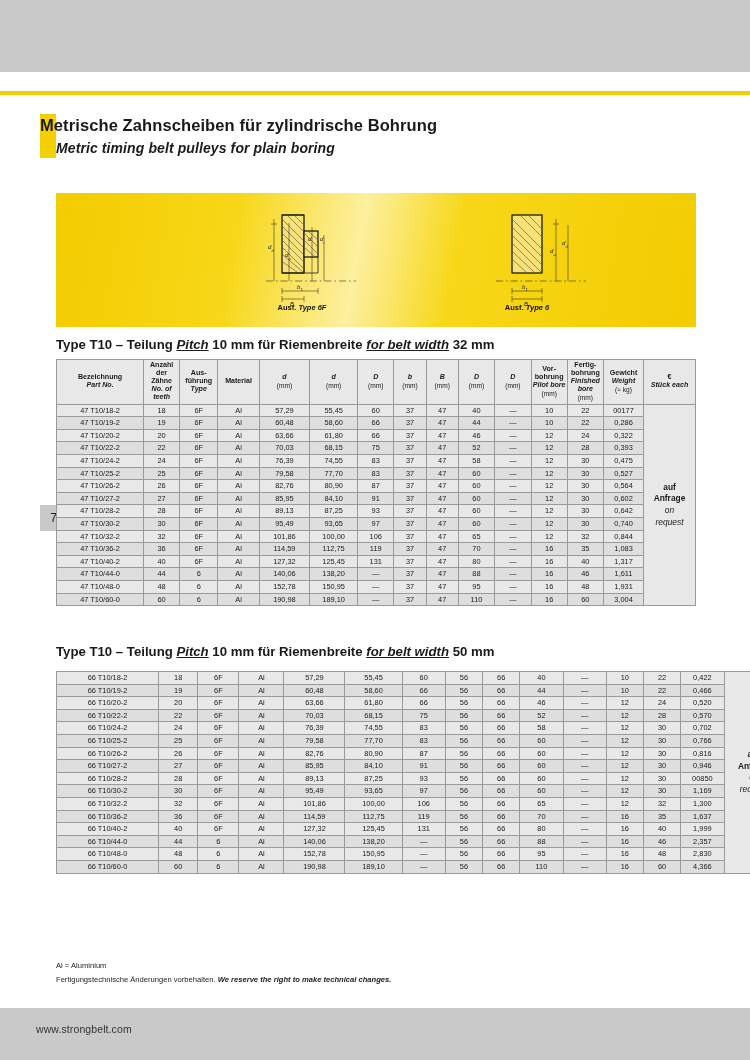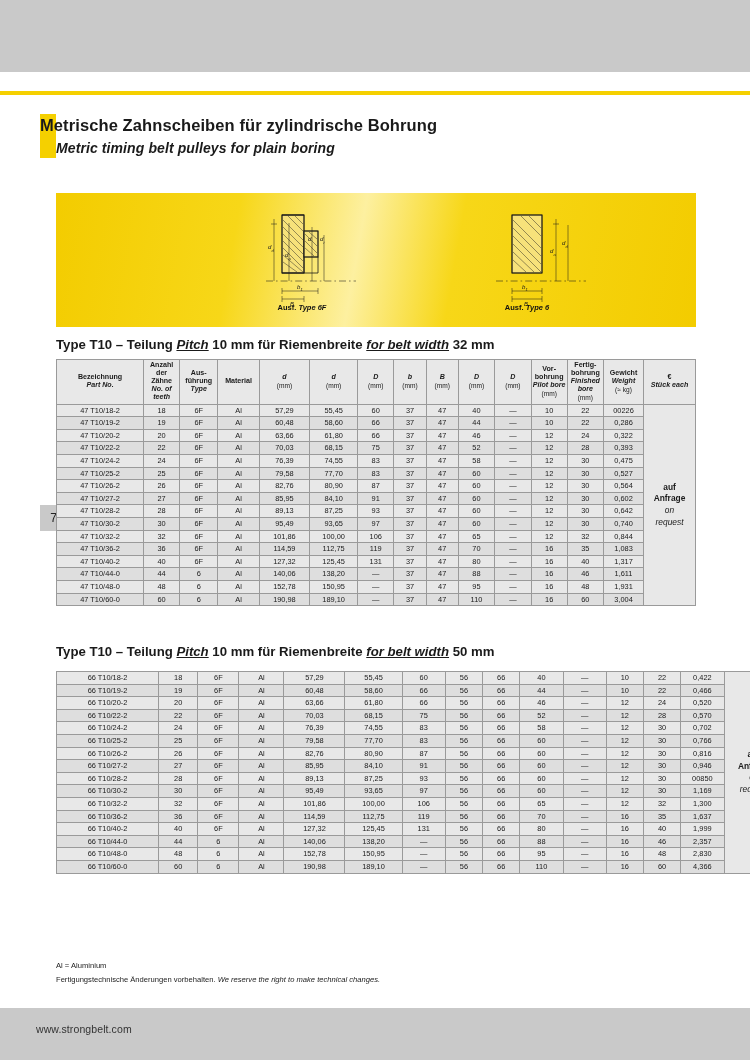--- a/index.html
+++ b/index.html
@@ -64,21 +64,21 @@
   .col-d { width:44px; }
   .col-di { width:44px; }
   .col-pilot { width:38px; }
   .col-fin { width:38px; }
   .col-weight { width:44px; }
   .col-price { width:60px; }
 
   .footnote { position:absolute; left:56px; font-size:7.6px; color:#222; }
   #fn1 { top:961px; }
   #fn2 { top:975px; }
-  #fn2 i { font-style:italic; }
+  #fn2 i { font-style:italic;font-weight:bold; }
 </style>
 </head>
 <body>
 
 <div class="top-band"></div>
 <div class="yellow-rule"></div>
 
 <div class="page-num-box">74</div>
 
 <div class="title-tab"></div>
@@ -261,21 +261,21 @@
         <td class="col-mat">Al</td>
         <td class="col-dd">57,29</td>
         <td class="col-da">55,45</td>
         <td class="col-db">60</td>
         <td class="col-b1">37</td>
         <td class="col-b">47</td>
         <td class="col-d">40</td>
         <td class="col-di">—</td>
         <td class="col-pilot">10</td>
         <td class="col-fin">22</td>
-        <td class="col-weight">00226</td>
+        <td class="col-weight">00177</td>
         <td class="col-price req" rowspan="16">auf<br>Anfrage<br><span class="it n">on</span><br><span class="it n">request</span></td>
       </tr>
       <tr class="alt">
         <td class="col-part partno">47 T10/19-2</td>
         <td class="col-z">19</td>
         <td class="col-type">6F</td>
         <td class="col-mat">Al</td>
         <td class="col-dd">60,48</td>
         <td class="col-da">58,60</td>
         <td class="col-db">66</td>

